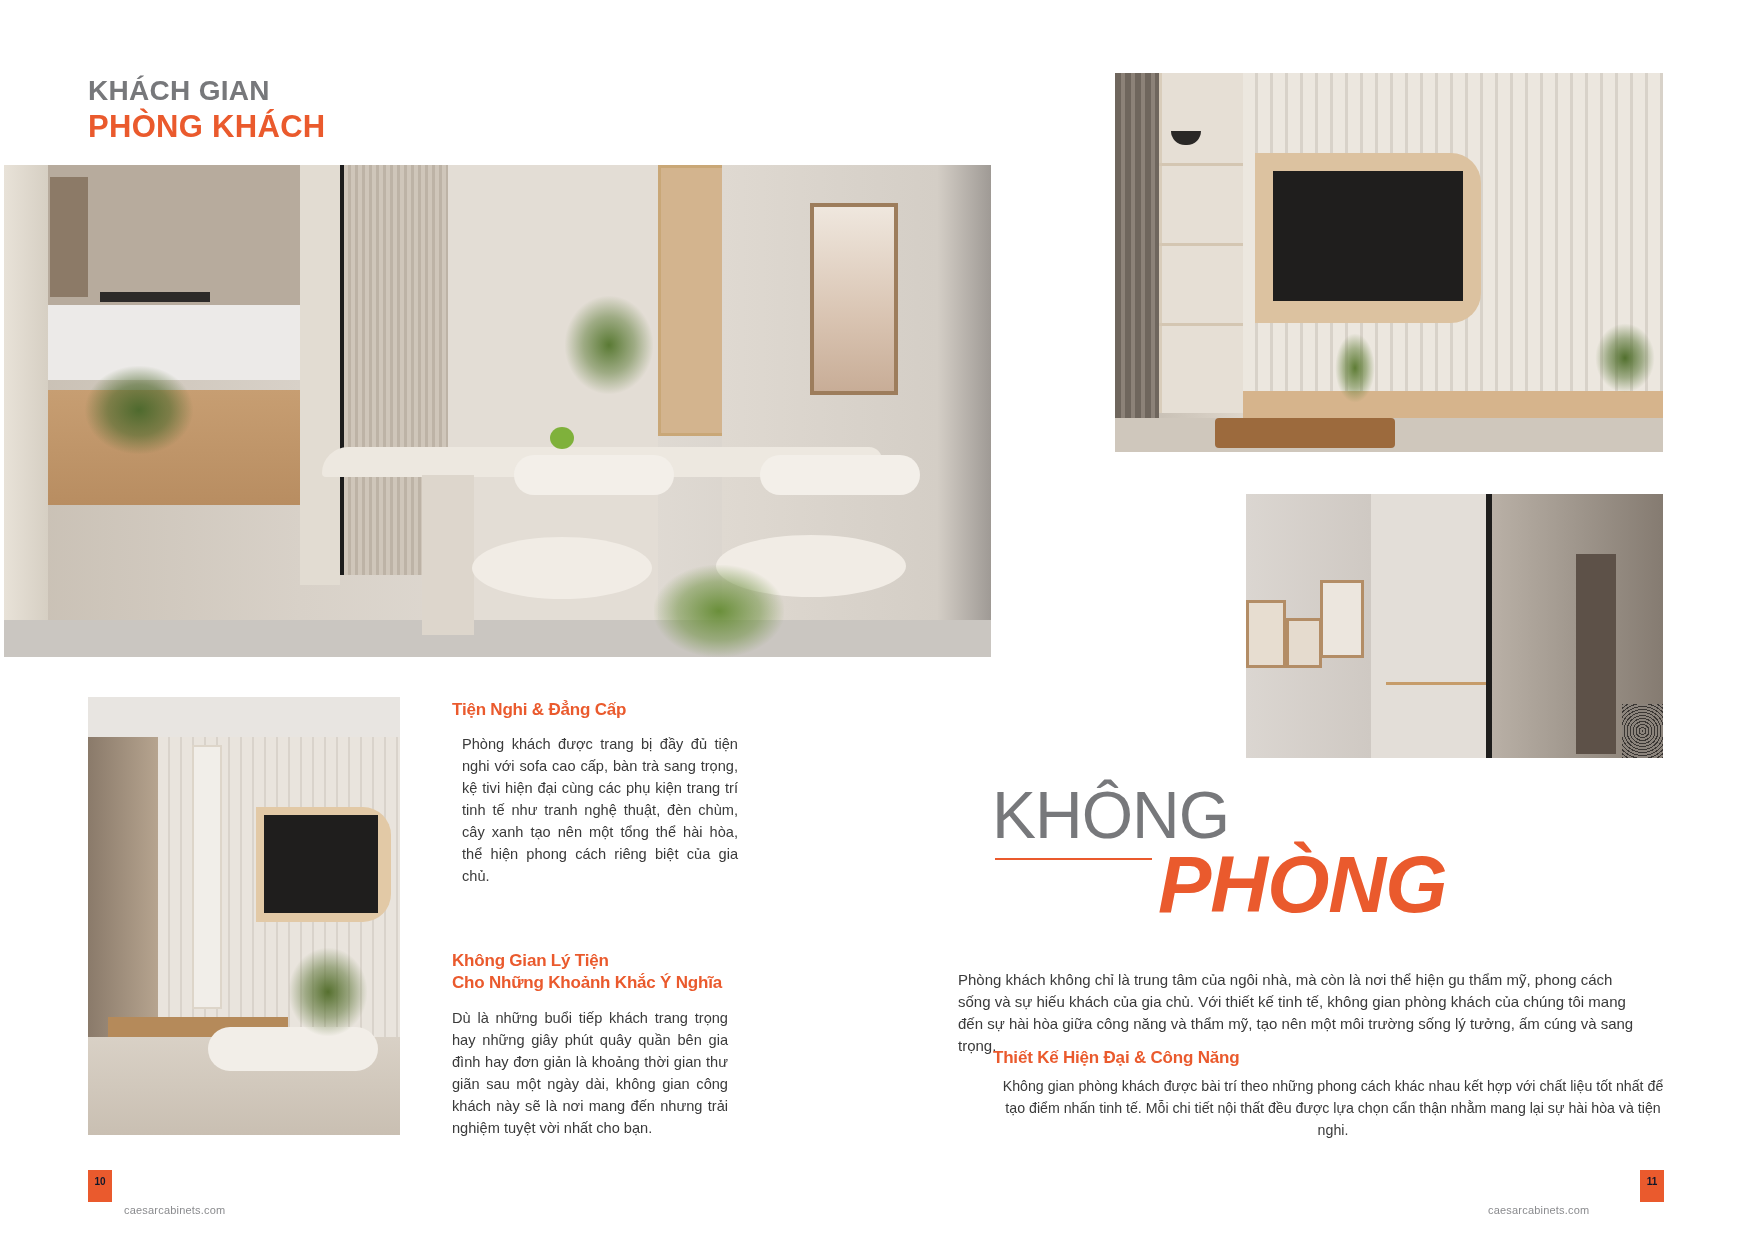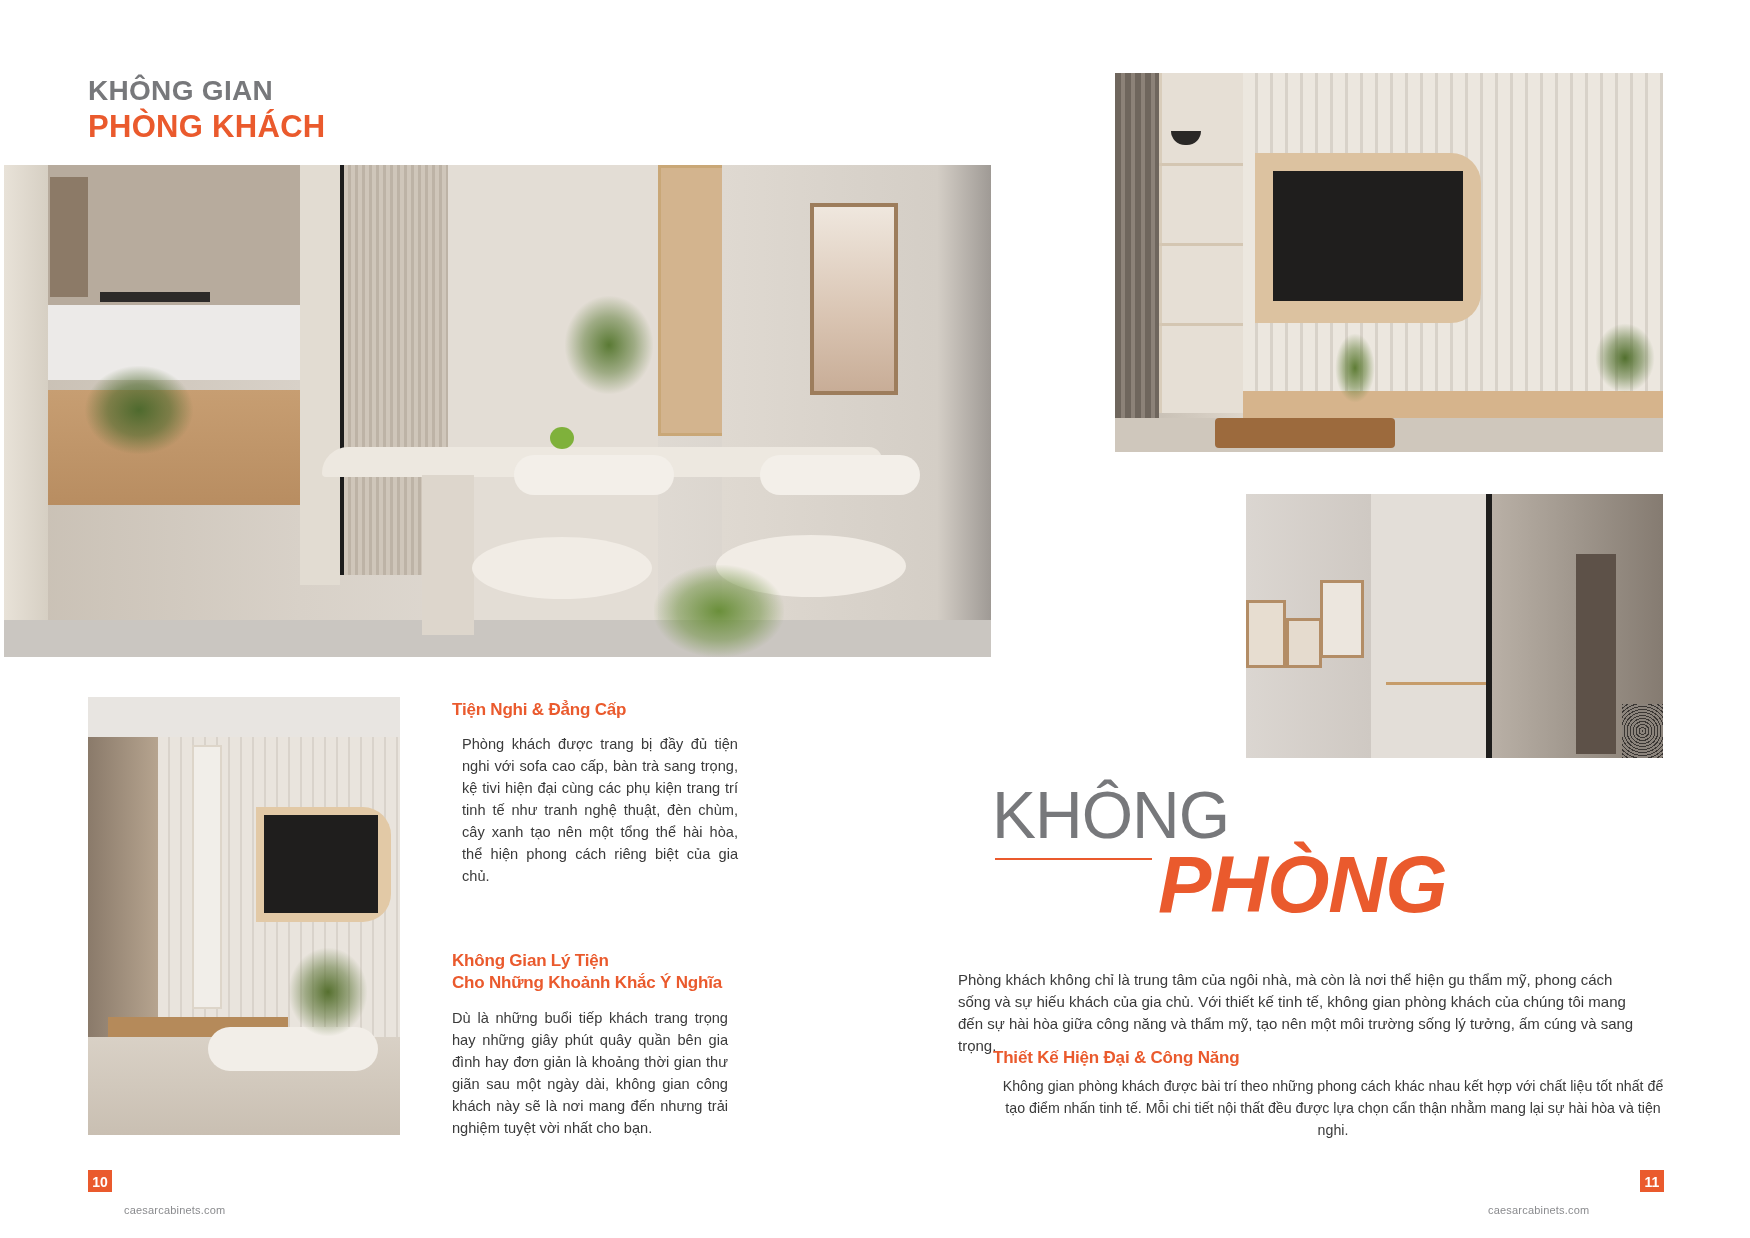--- a/index.html
+++ b/index.html
@@ -46,32 +46,32 @@
     #left-sec1-head { left: 452px; top: 699px; width: 300px; }
     #left-sec1-body { left: 462px; top: 733px; width: 276px; }
     #left-sec2-head { left: 452px; top: 950px; width: 300px; }
     #left-sec2-body { left: 452px; top: 1007px; width: 276px; }
 
     #right-intro { left: 958px; top: 969px; width: 680px; font-size: 15px; }
     #right-sec-head { left: 993px; top: 1047px; width: 500px; }
     #right-sec-body { left: 993px; top: 1075px; width: 680px; font-size: 14.2px; text-align: center; }
 
     
-    .page-badge { width: 24px; height: 22px; background: #ea5a2d; color: #ffffff; font-weight: 700;
-                  font-size: 14px; line-height: 24px; text-align: center; }
+    .page-badge { width: 24px; height: 32px; background: #ea5a2d; color: #0f172a; font-weight: 700;
+                  font-size: 10px; line-height: 24px; text-align: center; }
     .footer-url { color: #8a8b8e; font-size: 11px; line-height: 24px; letter-spacing: 0.2px; margin-top: 28px; }
     #badge-left { left: 88px; top: 1170px; }
     #url-left { left: 124px; top: 1170px; }
     #badge-right { left: 1640px; top: 1170px; }
     #url-right { left: 1488px; top: 1170px; }
   </style>
 </head>
 <body>
 
-<div class="abs kicker">KHÔNG GIAN</div>
+<div class="abs kicker">KHÁCH GIAN</div>
 <div class="abs kicker-accent">PHÒNG KHÁCH</div>
 
 <div class="photo" id="photo-main">
 
   <div class="layer" style="left:0;top:0;width:44px;height:492px;background:linear-gradient(90deg,#e8e2d8,#d6cfc3);"></div>
 
   <div class="layer" style="left:44px;top:0;width:256px;height:140px;background:#b7ab9d;"></div>
   <div class="layer" style="left:46px;top:12px;width:38px;height:120px;background:#8c7a67;"></div>
 
   <div class="layer" style="left:96px;top:127px;width:110px;height:10px;background:#2c2a28;"></div>

